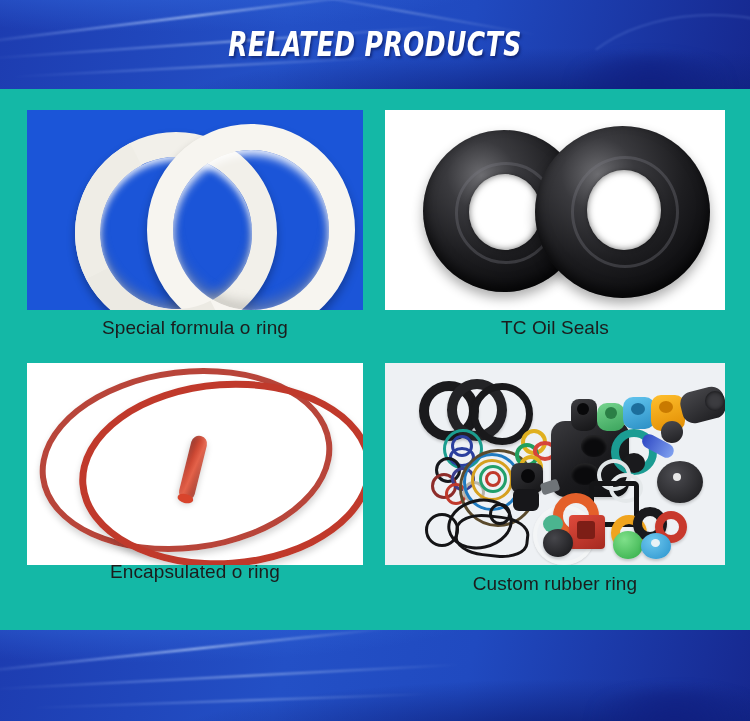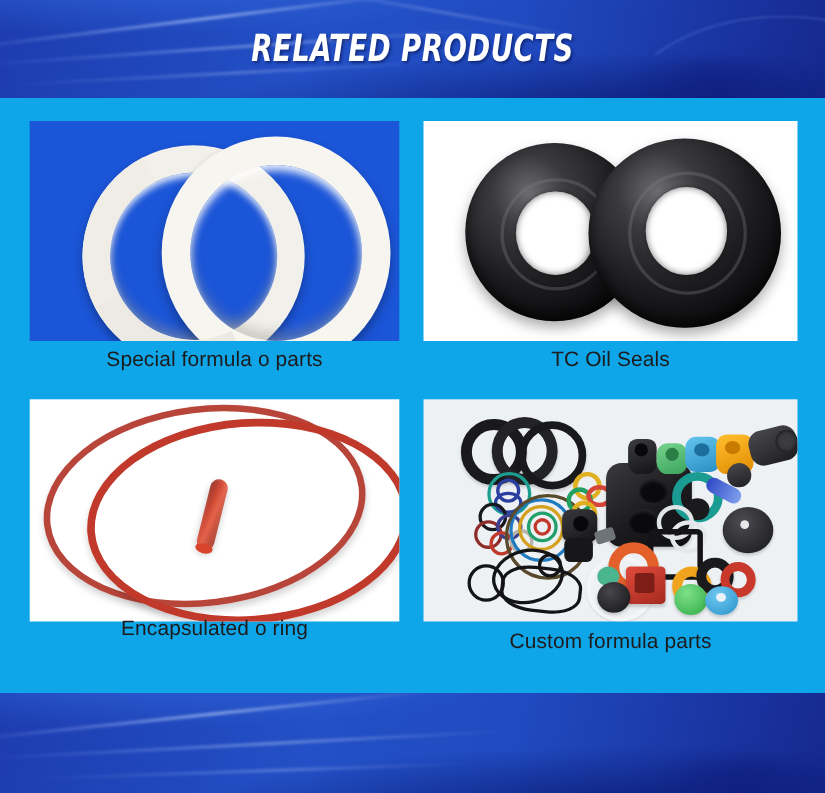--- a/index.html
+++ b/index.html
@@ -1,18 +1,18 @@
 <!DOCTYPE html>
 <html><head>
 <meta charset="utf-8">
 <style>
   html,body{margin:0;padding:0;background:#ffffff;}
   body{width:750px;height:721px;overflow:hidden;
        font-family:"Liberation Sans","DejaVu Sans",sans-serif;}
-  .page{position:relative;width:750px;height:721px;background:#0ea5e9;}
+  .page{position:relative;width:750px;height:721px;background:#14b8a6;}
 
   
   .banner{position:absolute;left:0;width:750px;overflow:hidden;
           background:#1b35a6;}
   .banner .bg{position:absolute;inset:0;
     background:
       radial-gradient(120% 140% at 78% 118%, #0d1f7a 0%, rgba(13,31,122,0) 46%),
       radial-gradient(90% 120% at 18% -30%, #2f63d8 0%, rgba(47,99,216,0) 55%),
       linear-gradient(103deg,#1d3cb0 0%,#2350c6 38%,#204ac0 62%,#16288f 100%);}
   .banner .wave{position:absolute;border-radius:50%;
@@ -134,21 +134,21 @@
 
     <div class="banner-title" id="header-title">RELATED PRODUCTS</div>
   </div>
 
   <div class="card" id="card-1">
     <div class="thumb" id="thumb-1">
       <div class="ptfe ptfe-a"></div>
       <div class="ptfe ptfe-b"></div>
       <div class="ptfe ptfe-over"></div>
     </div>
-    <div class="caption" id="cap-1">Special formula o parts</div>
+    <div class="caption" id="cap-1">Special formula o ring</div>
   </div>
 
   <div class="card" id="card-2">
     <div class="thumb" id="thumb-2">
       <div class="seal" id="seal-left">
         <div class="lip"></div>
         <div class="hole"></div>
       </div>
       <div class="seal" id="seal-right">
         <div class="lip"></div>
@@ -236,21 +236,21 @@
       <div class="part p-rect" style="left:192px;top:158px;width:18px;height:18px;border-radius:3px;background:#7d1e16;"></div>
       <div class="part p-solid" style="left:158px;top:152px;width:20px;height:18px;border-radius:50%;background:#4bb58f;"></div>
       <div class="part p-solid shadow-s" style="left:158px;top:166px;width:30px;height:28px;border-radius:50%;background:radial-gradient(circle at 38% 32%,#46464b,#141416);"></div>
       <div class="part p-ring shadow-s" style="left:226px;top:152px;width:18px;height:18px;border:9px solid #f0a41e;border-radius:50%;"></div>
       <div class="part p-ring shadow-s" style="left:248px;top:144px;width:16px;height:16px;border:9px solid #1a1a1d;border-radius:50%;"></div>
       <div class="part p-ring shadow-s" style="left:270px;top:148px;width:16px;height:16px;border:8px solid #c8392c;border-radius:50%;"></div>
       <div class="part p-solid shadow-s" style="left:228px;top:168px;width:30px;height:28px;border-radius:50%;background:radial-gradient(circle at 38% 30%,#7fe08a,#2faa45);"></div>
       <div class="part p-solid shadow-s" style="left:256px;top:170px;width:30px;height:26px;border-radius:50%;background:radial-gradient(circle at 38% 30%,#6ec8ef,#2a92cc);"></div>
       <div class="part p-solid" style="left:266px;top:176px;width:9px;height:8px;border-radius:50%;background:#e9f2f6;"></div>
     </div>
-    <div class="caption" id="cap-4">Custom formula parts</div>
+    <div class="caption" id="cap-4">Custom rubber ring</div>
   </div>
 
   <div class="banner" id="faq-banner">
     <div class="bg"></div>
 
     <div class="streak" style="left:-40px;top:20px;width:430px;transform:rotate(-6deg);"></div>
     <div class="streak" style="left:-10px;top:46px;width:470px;transform:rotate(-3deg);opacity:.7;"></div>
     <div class="streak" style="left:30px;top:70px;width:400px;transform:rotate(-2deg);opacity:.5;"></div>
     <div class="wave" style="left:400px;top:-130px;width:440px;height:310px;border-width:2px;border-top-color:rgba(190,214,255,.5);border-right-color:rgba(190,214,255,.3);"></div>
     <div class="wave" style="left:460px;top:-95px;width:400px;height:280px;border-width:2px;border-top-color:rgba(170,200,255,.4);"></div>

